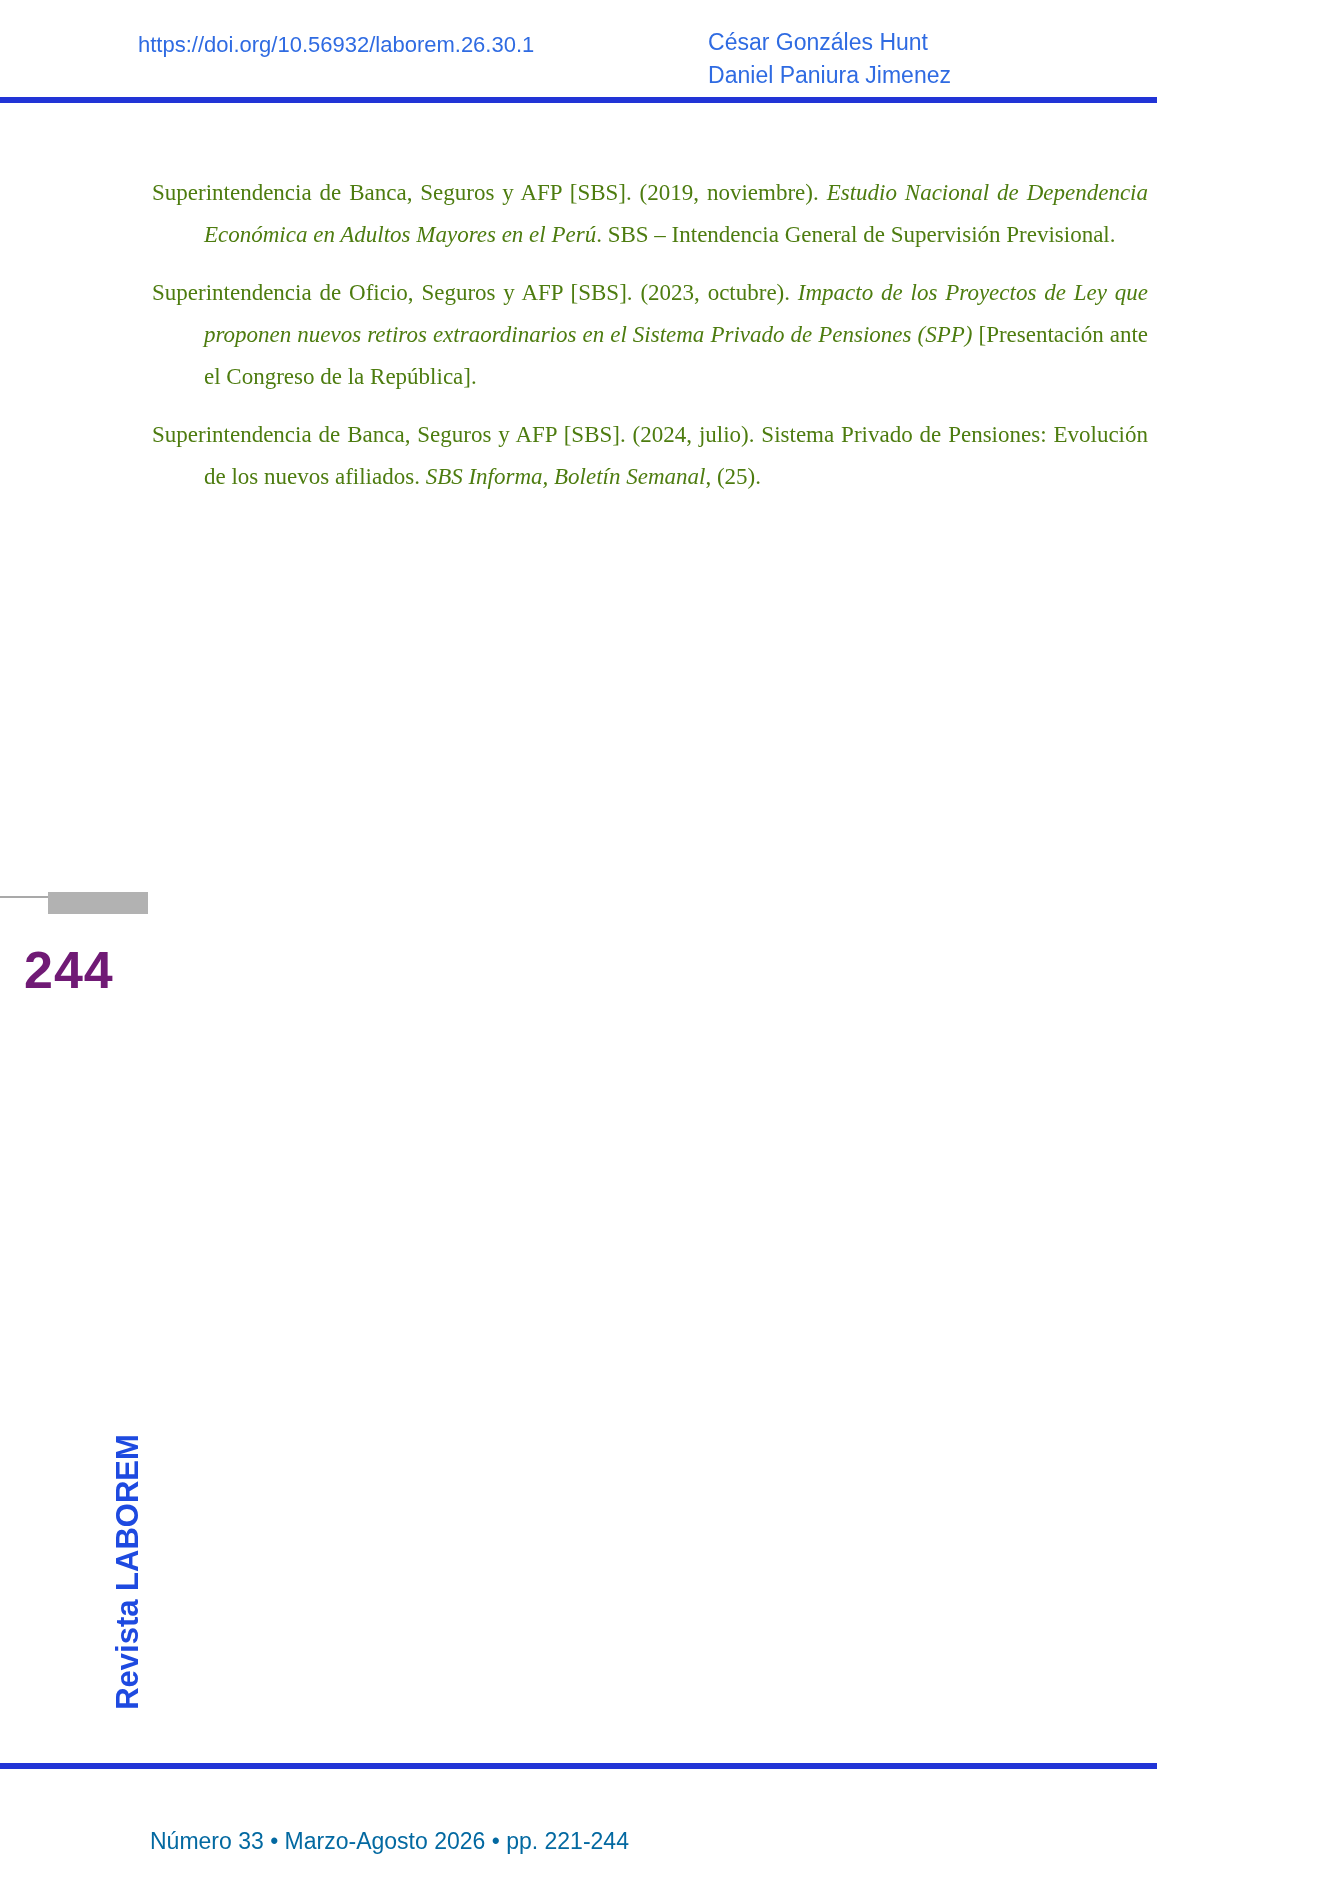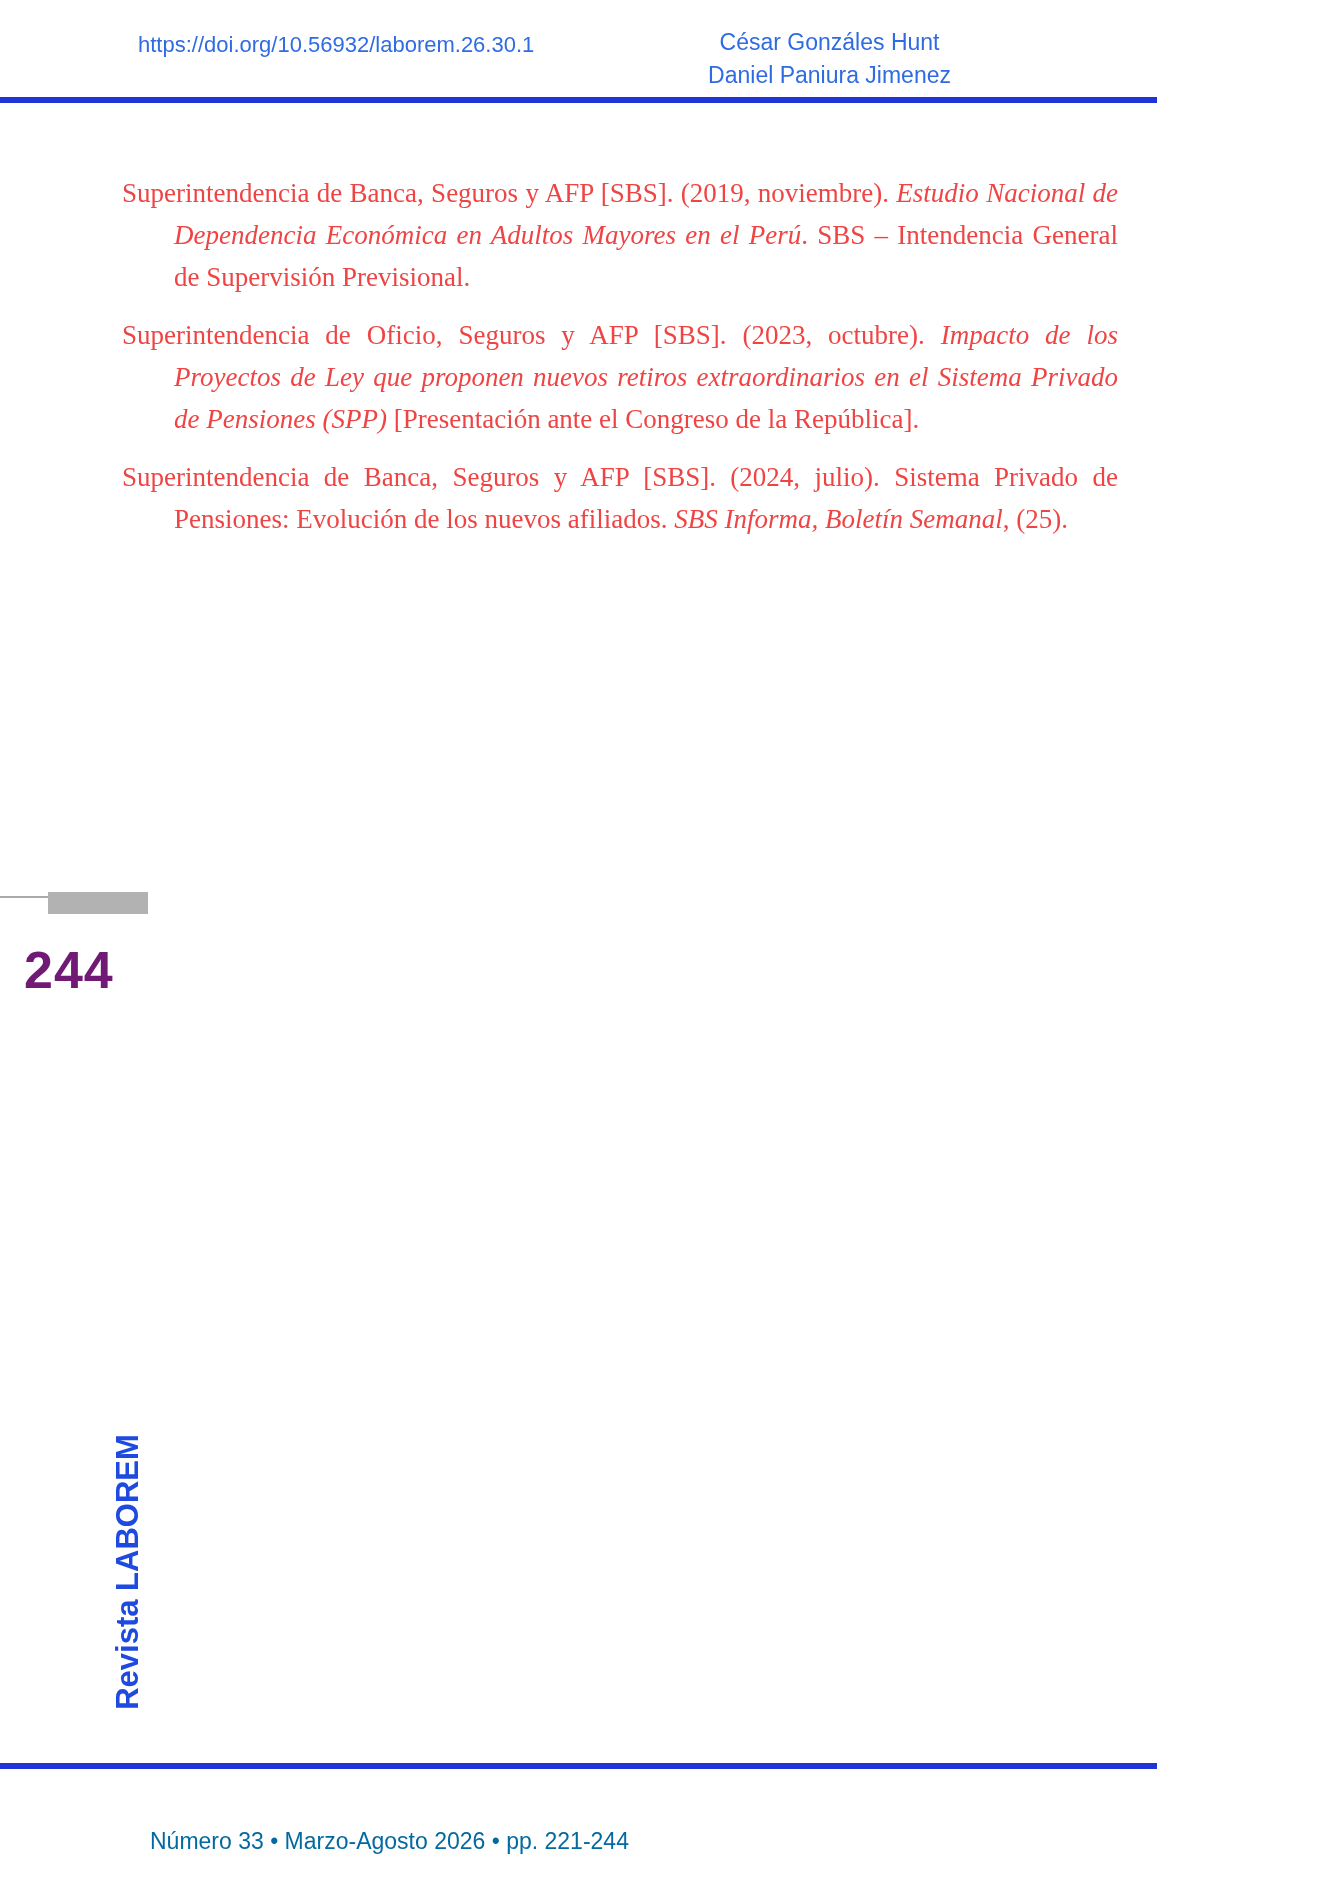--- a/index.html
+++ b/index.html
@@ -19,21 +19,21 @@
     top: 32px;
     font-size: 22px;
     color: #2f6be2;
     text-decoration: none;
     font-family: "Liberation Sans", sans-serif;
   }
   .authors {
     position: absolute;
     right: 206px;
     top: 26px;
-    text-align: center;
+    text-align: left;
     font-size: 23px;
     line-height: 33px;
     color: #2f6be2;
   }
   .header-rule {
     position: absolute;
     left: 0;
     top: 97px;
     width: 1174px;
     height: 6px;
@@ -44,27 +44,27 @@
     left: 1164px;
     top: 0;
     width: 10px;
     height: 103px;
     background: #2134d6;
   }
 
   
   .references {
     position: absolute;
-    left: 122px;
+    left: 152px;
     top: 172px;
     width: 996px;
     font-family: "Liberation Serif", serif;
-    font-size: 27px;
+    font-size: 23px;
     line-height: 42px;
-    color: #ef4444;
+    color: #4d7c0f;
   }
   .references p {
     margin: 0 0 16px 0;
     text-align: justify;
     text-indent: -52px;
     padding-left: 52px;
   }
   .references em { font-style: italic; }
 
   

